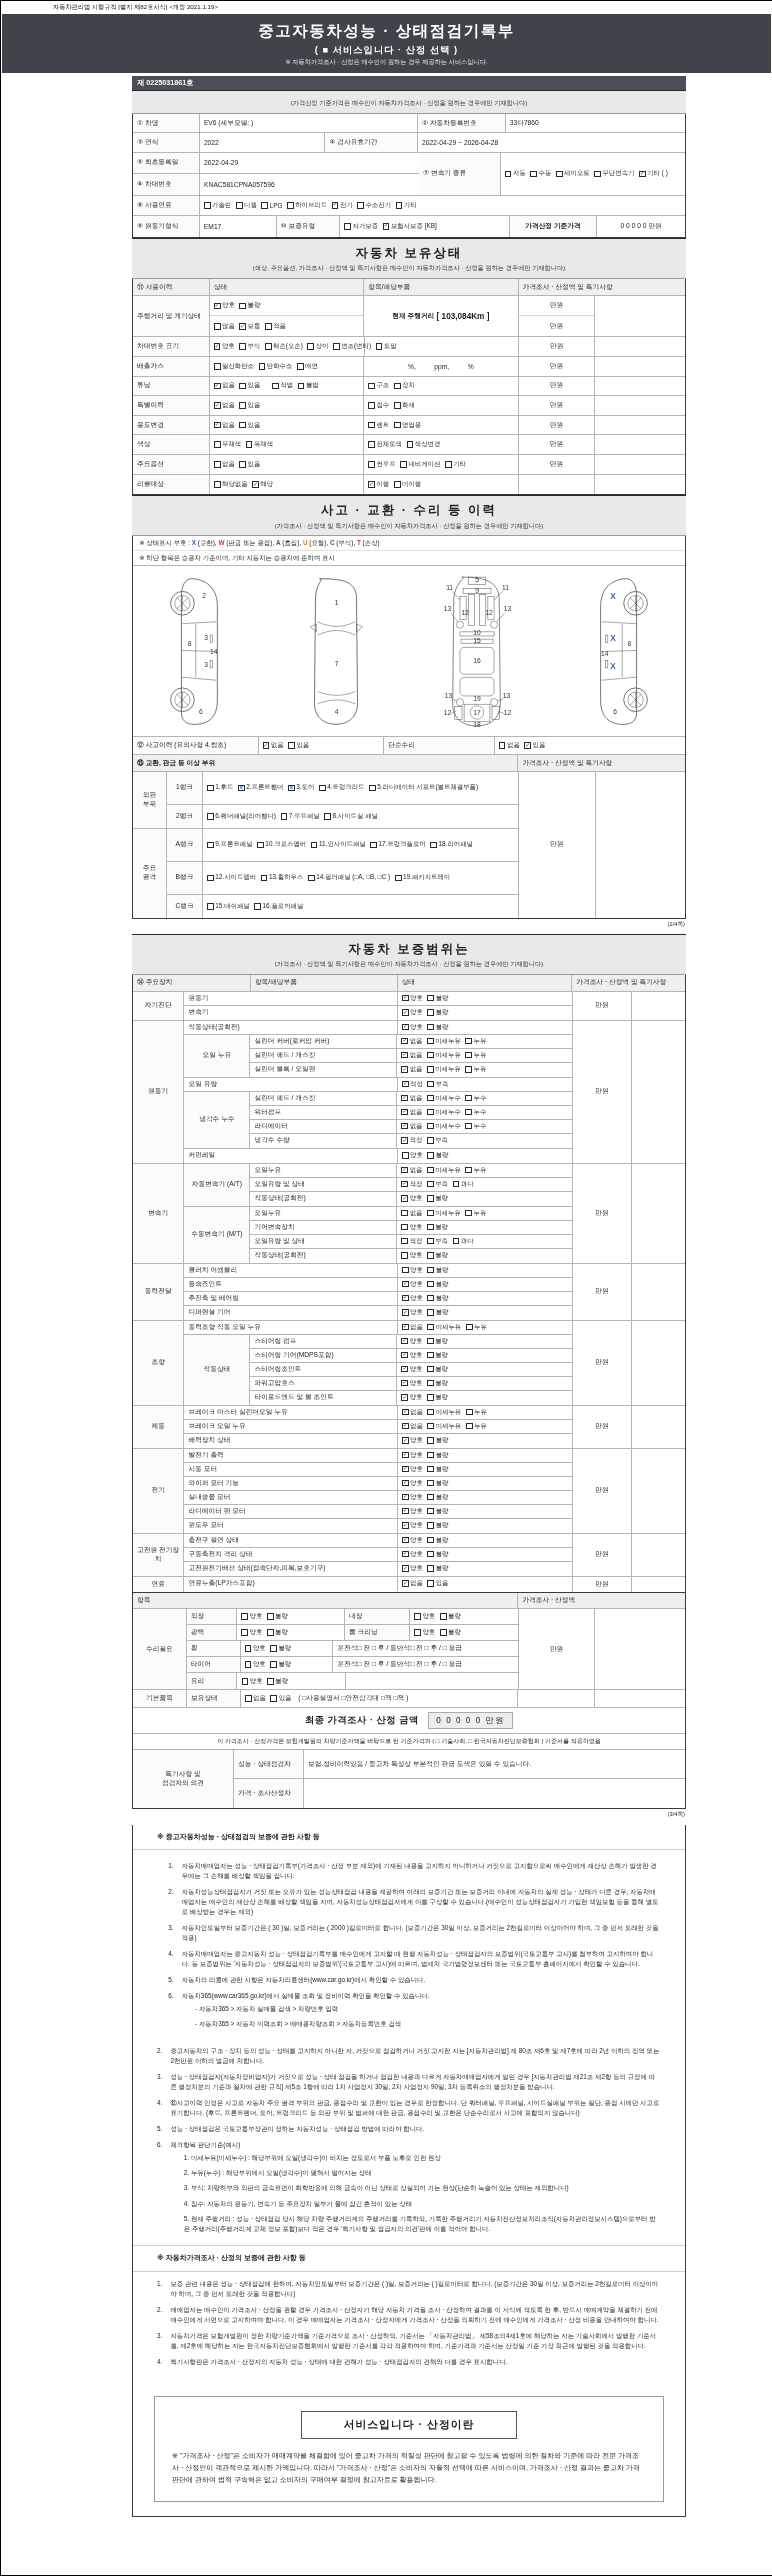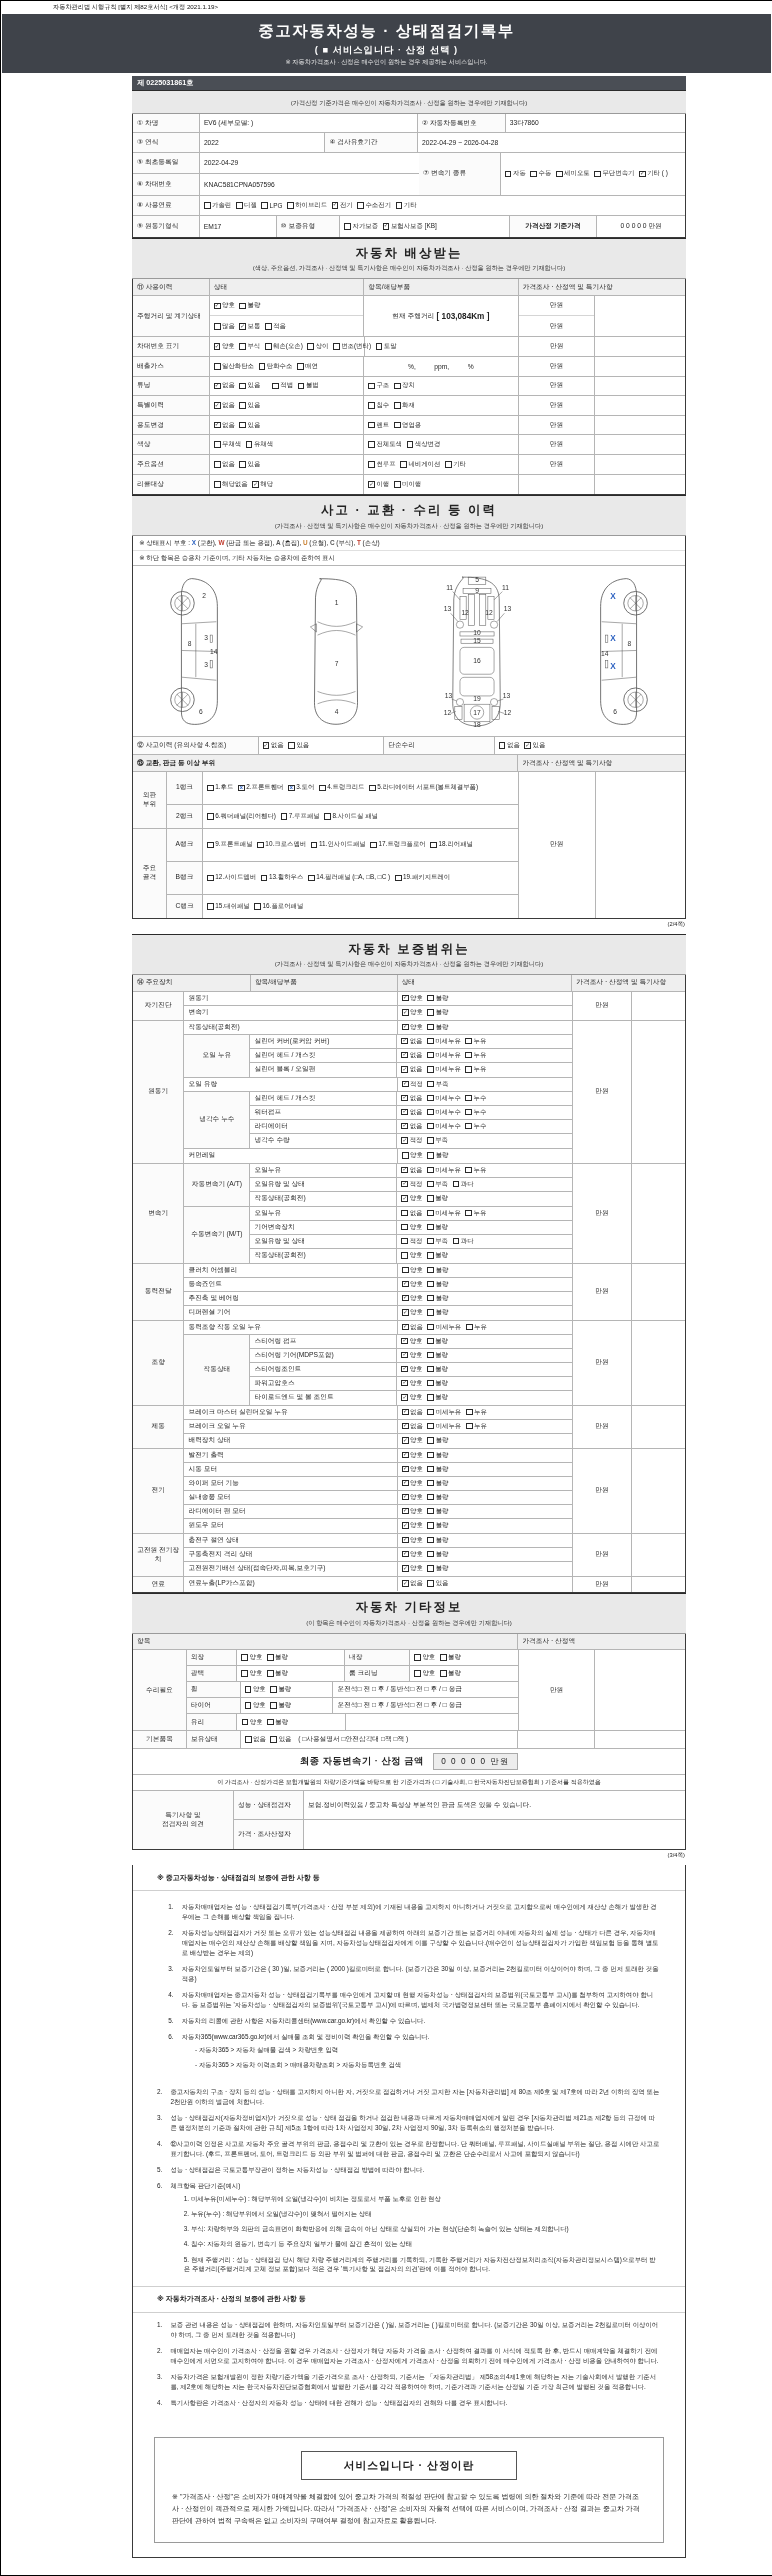--- a/index.html
+++ b/index.html
@@ -22,21 +22,21 @@
   .cell:last-child { border-right:none; }
   .lab { background:#fbfbfb; font-size:6.7px; }
   .ctr { justify-content:center; text-align:center; }
   .hdr { background:#efefef; font-size:6.7px; }
   .cb { display:inline-flex; align-items:center; margin-right:4.6px; white-space:nowrap; }
   .bx { width:6.7px; height:6.7px; border:1px solid #2a2a2a; display:inline-flex; align-items:center; justify-content:center; margin-right:1.5px; background:#fff; font-size:5.7px; line-height:1; flex:none; }
   .bx.on::before { content:"✓"; font-weight:bold; color:#111; }
   .bx.xm::before { content:"x"; font-weight:bold; color:#2d62c1; }
   .cbl { font-size:6.4px; }
   .pgmark { text-align:right; font-size:5.7px; padding:2.1px 1px 5.2px; color:#222; }
-  .mileage { font-size:6.7px; }
+  .mileage { font-size:6.7px;font-weight:bold; }
   .mileage b { font-size:8.2px; }
   .vert { writing-mode:horizontal-tb; text-align:center; }
   .legend-line { font-size:6.4px; padding:2.6px 6.2px; }
   .diag-wrap { display:flex; justify-content:space-around; align-items:center; padding:7.2px 5.2px; border-bottom:0.5px solid #b5b5b5; }
   svg text { font-family:"Liberation Sans","DejaVu Sans",sans-serif; }
   .notice-body { padding:11.3px 24px 13.4px; font-size:6.4px; line-height:1.55; }
   .nitem { display:flex; margin-bottom:6.2px; }
   .nno { width:13.4px; flex:none; }
   .nsub { margin:3.1px 0 0 13.4px; }
   .nsubitem { display:flex; margin-bottom:5.2px; }
@@ -164,21 +164,21 @@
             </span>
           </div>
           <div class="cell lab ctr" style="width:88px">
             <b>가격산정 기준가격</b>
           </div>
           <div class="cell ctr" style="width:88px">0 0 0 0 0 만원</div>
         </div>
       </div>
 
     <div class="sec-head">
-      <div class="t">자동차 배상받는</div>
+      <div class="t">자동차 보유상태</div>
       <div class="n">(색상, 주요옵션, 가격조사 · 산정액 및 특기사항은 매수인이 자동차가격조사 · 산정을 원하는 경우에만 기재합니다)</div>
     </div>
     <div class="tbl" id="overall-table">
         <div class="row" style="height:17.5px">
           <div class="cell hdr" style="width:77px">⑪ 사용이력</div>
           <div class="cell hdr" style="width:155px">상태</div>
           <div class="cell hdr" style="width:155px">항목/해당부품</div>
           <div class="cell hdr" style="width:167px">가격조사 · 산정액 및 특기사항</div>
         </div>
         <div class="row" style="height:41px">
@@ -1403,24 +1403,20 @@
                   <span class="cbl">있음</span>
                 </span>
               </div>
         </div>
           </div>
       <div class="cell ctr" style="width:59px">만원</div>
           <div class="cell " style="width:54px"></div>
     </div>
       </div>
 
-    <div class="sec-head">
-      <div class="t">자동차 기타정보</div>
-      <div class="n">(이 항목은 매수인이 자동차가격조사 · 산정을 원하는 경우에만 기재합니다)</div>
-    </div>
     <div class="tbl" id="other-table">
         <div class="row" style="height:16.5px">
           <div class="cell hdr" style="width:386px">항목</div>
           <div class="cell hdr" style="width:167px">가격조사 · 산정액</div>
         </div>
         <div class="row">
     <div class="cell lab ctr" style="width:54px">수리필요</div>
     <div style="width:332px;display:flex;flex-direction:column;border-right:0.5px solid #b5b5b5">
             <div class="row" style="height:16px;">
       <div class="cell lab" style="width:54px">외장</div>
@@ -1527,21 +1523,21 @@
             <span class="cb">
               <span class="bx "></span>
               <span class="cbl">있음</span>
             </span>
             <span style="margin-left:2.1px">( □사용설명서 □안전삼각대 □잭 □잭 )</span>
           </div>
     <div class="cell " style="width:77px"></div>
           <div class="cell " style="width:90px"></div>
   </div>
         <div class="final-row">
-          <span class="fl">최종 자동변속기 · 산정 금액</span>
+          <span class="fl">최종 가격조사 · 산정 금액</span>
           <span class="fa">0 0 0 0 0 만원</span>
         </div>
         <div class="final-note">이 가격조사 · 산정가격은 보험개발원의 차량기준가액을 바탕으로 한 기준가격과 ( □ 기술사회, □ 한국자동차진단보증협회 ) 기준서를 적용하였음</div>
         <div class="row" style="border-bottom:none">
     <div class="cell lab ctr" style="width:103px;white-space:pre-line;text-align:center">특기사항 및
 점검자의 의견</div>
     <div style="flex:1;display:flex;flex-direction:column">
             <div class="row" style="height:29px;">
       <div class="cell lab" style="width:70px">성능 · 상태점검자</div>
               <div class="cell" style="width:381px;border-right:none">보험.정비이력있음 / 중고차 특성상 부분적인 판금 도색은 있을 수 있습니다.</div>

